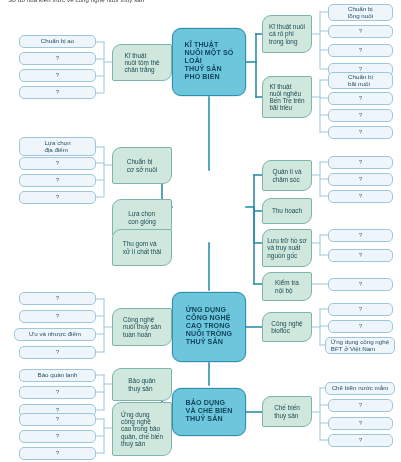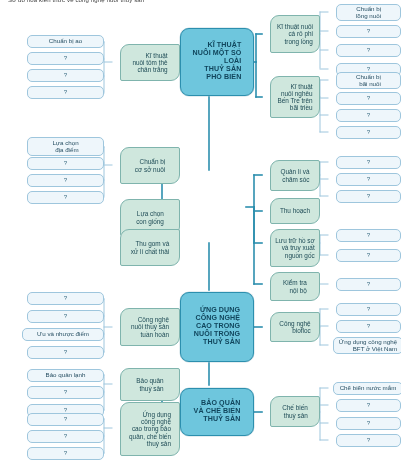--- a/index.html
+++ b/index.html
@@ -11,26 +11,25 @@
     position:relative;
   }
   #stage{position:absolute;left:0;top:0;width:401px;height:462px;}
   svg.wires{position:absolute;left:0;top:0;width:401px;height:462px;pointer-events:none;}
 
   
   .node{
     position:absolute;
     box-sizing:border-box;
     display:flex;align-items:center;justify-content:center;
-    text-align:right;
+    text-align:left;
     line-height:1.12;
     color:#153f52;
     white-space:pre-line;
     z-index:2;
-    margin-left:8px;
   }
 
   
   .n1{
     background:#6ec6dd;
     border:1px solid #2c8fae;
     border-radius:9px;
     font-size:7.1px;
     font-weight:700;
     letter-spacing:.1px;
@@ -280,21 +279,21 @@
   <div class="node n3 q" style="left:19px;top:346px;width:77px;height:13px;">?</div>
 
   <div class="node n2" style="left:262px;top:312px;width:50px;height:30px;">Công nghệ
 biofloc</div>
 
   <div class="node n3 q" style="left:328px;top:303px;width:65px;height:13px;">?</div>
   <div class="node n3 q" style="left:328px;top:320px;width:65px;height:13px;">?</div>
   <div class="node n3" style="left:325px;top:337px;width:70px;height:17px;">Ứng dụng công nghệ
 BFT ở Việt Nam</div>
 
-  <div class="node n1" style="left:172px;top:388px;width:74px;height:48px;">BẢO QUẢN
+  <div class="node n1" style="left:172px;top:388px;width:74px;height:48px;">BẢO DỤNG
 VÀ CHẾ BIẾN
 THUỶ SẢN</div>
 
   <div class="node n2" style="left:112px;top:368px;width:60px;height:33px;">Bảo quản
 thuỷ sản</div>
   <div class="node n2" style="left:112px;top:402px;width:60px;height:54px;">Ứng dụng
 công nghệ
 cao trong bảo
 quản, chế biến
 thuỷ sản</div>

